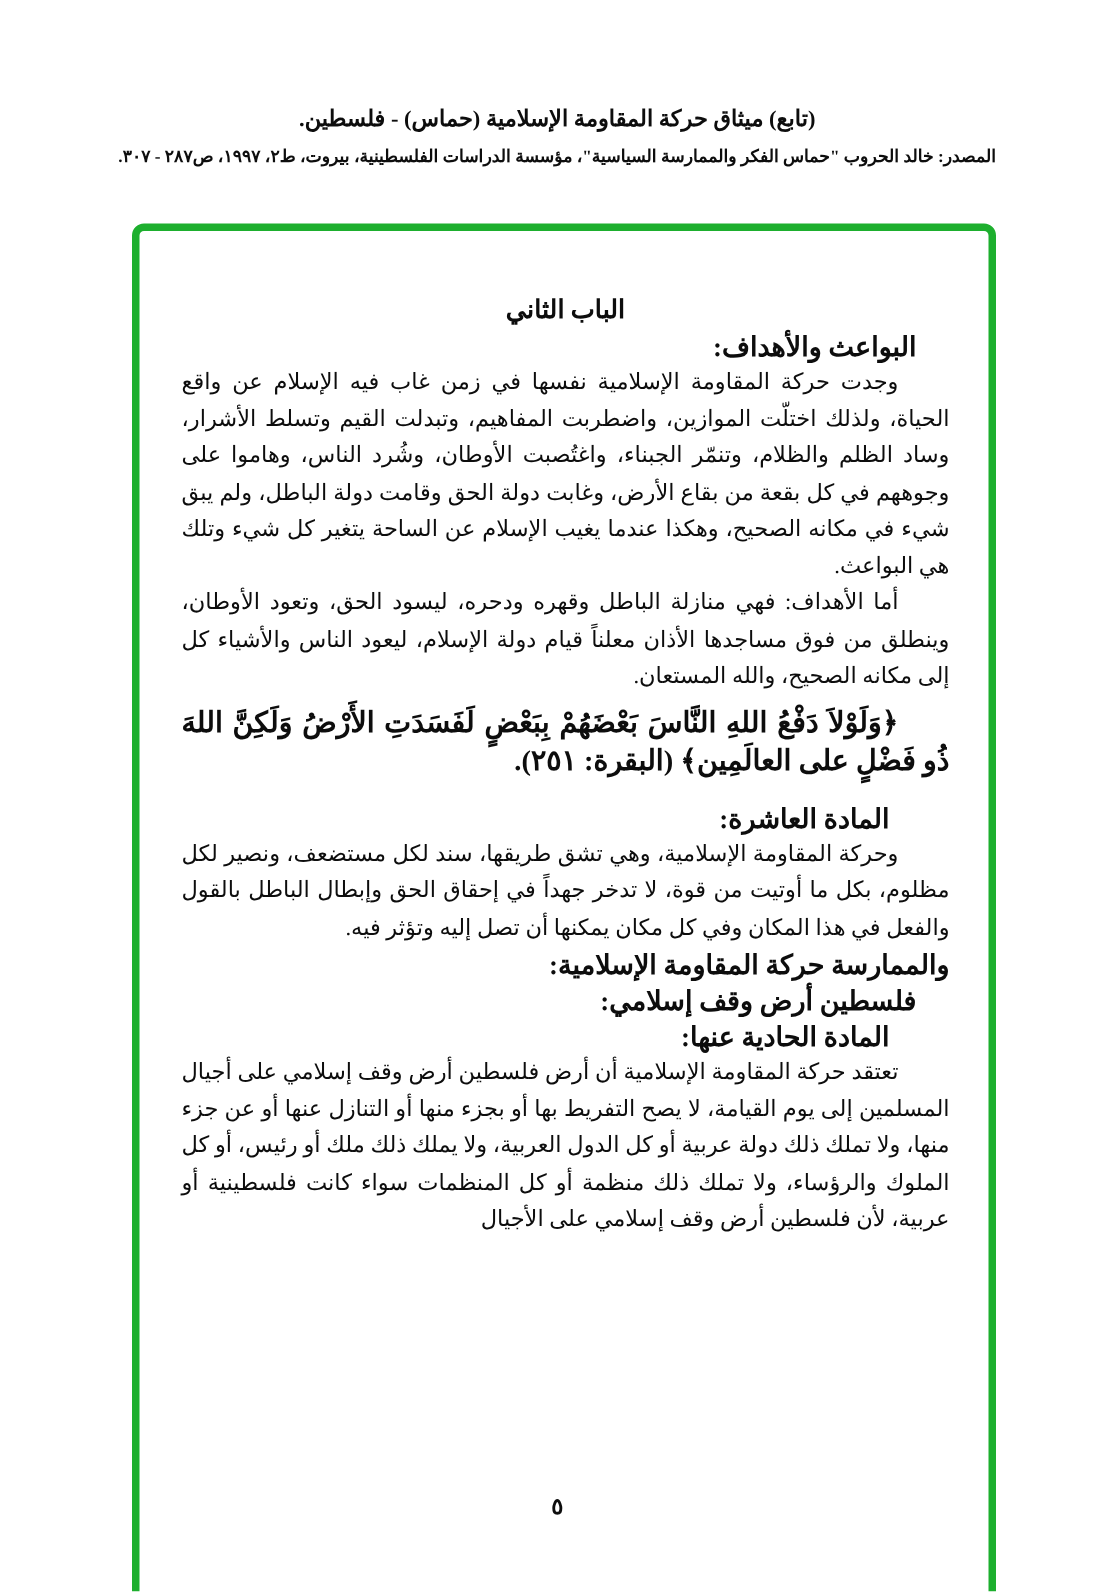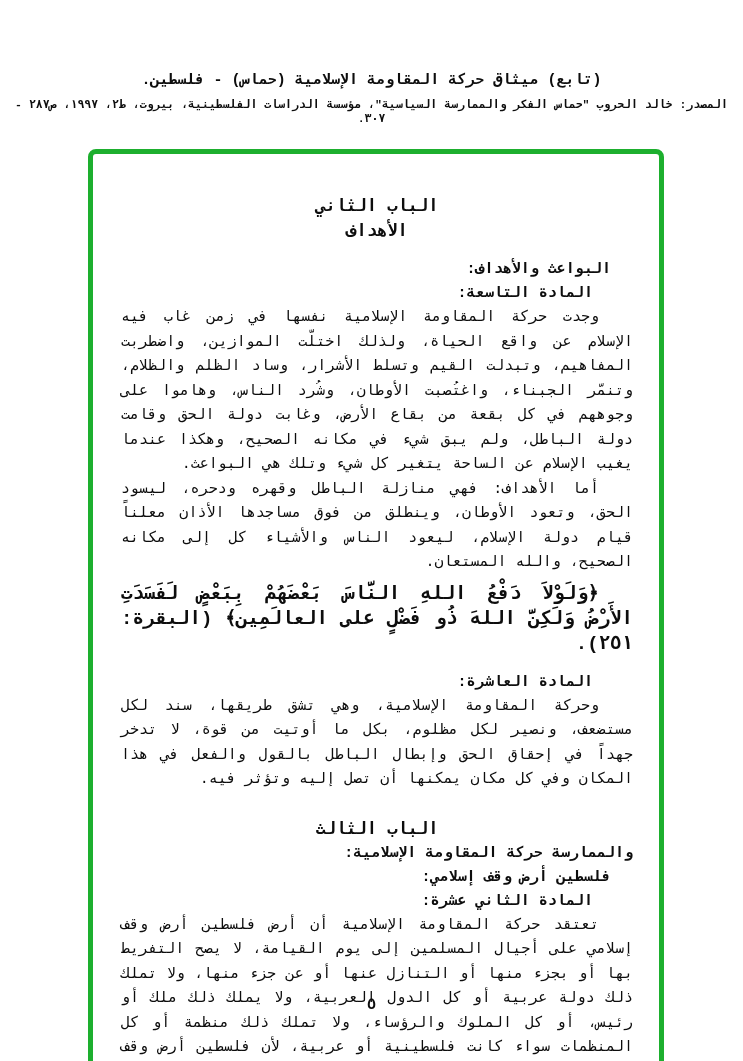--- a/index.html
+++ b/index.html
@@ -1,20 +1,20 @@
 <!DOCTYPE html>
 <html lang="ar" dir="rtl"><head>
 <meta charset="utf-8">
 <style>
   html,body{margin:0;padding:0;background:#ffffff;}
   .page{
     position:relative;
     width:743px;height:1061px;
     background:#ffffff;
-    font-family:Liberation Mono, monospace;
+    font-family:Liberation Serif, serif;
     color:#0d0d0d;
     overflow:hidden;
     direction:rtl;
   }
   .header-title{
     position:absolute;top:70px;left:0;right:0;
     text-align:center;
     font-size:15px;font-weight:bold;
     letter-spacing:0;
   }
@@ -45,21 +45,21 @@
     font-size:17px;line-height:25px;
   }
   .blk.chapter:not(:first-child){margin-top:24px;}
   .chapter-sub{
     text-align:center;font-weight:bold;
     font-size:17px;line-height:25px;
     margin-bottom:14px;
   }
   .heading{
     font-weight:bold;
-    font-size:15px;line-height:24px;
+    font-size:18px;line-height:24px;
   }
   .verse + .heading{margin-top:14px;text-align:right;}
   .ind1{padding-right:22px;}
   .ind2{padding-right:40px;}
   .para{
     font-size:15px;line-height:24.5px;
     text-align:justify;
     text-indent:34px;
   }
   .verse{
@@ -80,31 +80,28 @@
 
 <div class="page">
 
   <div class="header-title">(تابع) ميثاق حركة المقاومة الإسلامية (حماس) - فلسطين.</div>
 
   <div class="source-line">المصدر: خالد الحروب "حماس الفكر والممارسة السياسية"، مؤسسة الدراسات الفلسطينية، بيروت، ط٢، ١٩٩٧، ص٢٨٧ - ٣٠٧.</div>
 
   <div class="doc-frame">
     <div class="doc-body">
         <div class="blk chapter">الباب الثاني</div>
-        <div class="blk chapter-sub">الأهداف</div>
         <div class="blk heading ind1">البواعث والأهداف:</div>
-        <div class="blk heading ind2">المادة التاسعة:</div>
         <div class="blk para">وجدت حركة المقاومة الإسلامية نفسها في زمن غاب فيه الإسلام عن واقع الحياة، ولذلك اختلّت الموازين، واضطربت المفاهيم، وتبدلت القيم وتسلط الأشرار، وساد الظلم والظلام، وتنمّر الجبناء، واغتُصبت الأوطان، وشُرد الناس، وهاموا على وجوههم في كل بقعة من بقاع الأرض، وغابت دولة الحق وقامت دولة الباطل، ولم يبق شيء في مكانه الصحيح، وهكذا عندما يغيب الإسلام عن الساحة يتغير كل شيء وتلك هي البواعث.</div>
         <div class="blk para">أما الأهداف: فهي منازلة الباطل وقهره ودحره، ليسود الحق، وتعود الأوطان، وينطلق من فوق مساجدها الأذان معلناً قيام دولة الإسلام، ليعود الناس والأشياء كل إلى مكانه الصحيح، والله المستعان.</div>
         <div class="blk verse">﴿وَلَوْلاَ دَفْعُ اللهِ النَّاسَ بَعْضَهُمْ بِبَعْضٍ لَفَسَدَتِ الأَرْضُ وَلَكِنَّ اللهَ ذُو فَضْلٍ على العالَمِين﴾ (البقرة: ٢٥١).</div>
         <div class="blk heading ind2">المادة العاشرة:</div>
         <div class="blk para">وحركة المقاومة الإسلامية، وهي تشق طريقها، سند لكل مستضعف، ونصير لكل مظلوم، بكل ما أوتيت من قوة، لا تدخر جهداً في إحقاق الحق وإبطال الباطل بالقول والفعل في هذا المكان وفي كل مكان يمكنها أن تصل إليه وتؤثر فيه.</div>
-        <div class="blk chapter">الباب الثالث</div>
         <div class="blk heading">والممارسة حركة المقاومة الإسلامية:</div>
         <div class="blk heading ind1">فلسطين أرض وقف إسلامي:</div>
-        <div class="blk heading ind2">المادة الثاني عشرة:</div>
+        <div class="blk heading ind2">المادة الحادية عنها:</div>
         <div class="blk para">تعتقد حركة المقاومة الإسلامية أن أرض فلسطين أرض وقف إسلامي على أجيال المسلمين إلى يوم القيامة، لا يصح التفريط بها أو بجزء منها أو التنازل عنها أو عن جزء منها، ولا تملك ذلك دولة عربية أو كل الدول العربية، ولا يملك ذلك ملك أو رئيس، أو كل الملوك والرؤساء، ولا تملك ذلك منظمة أو كل المنظمات سواء كانت فلسطينية أو عربية، لأن فلسطين أرض وقف إسلامي على الأجيال</div>
       </div>
   </div>
 
   <div class="page-number">٥</div>
 
 </div>
 
 </body></html>

